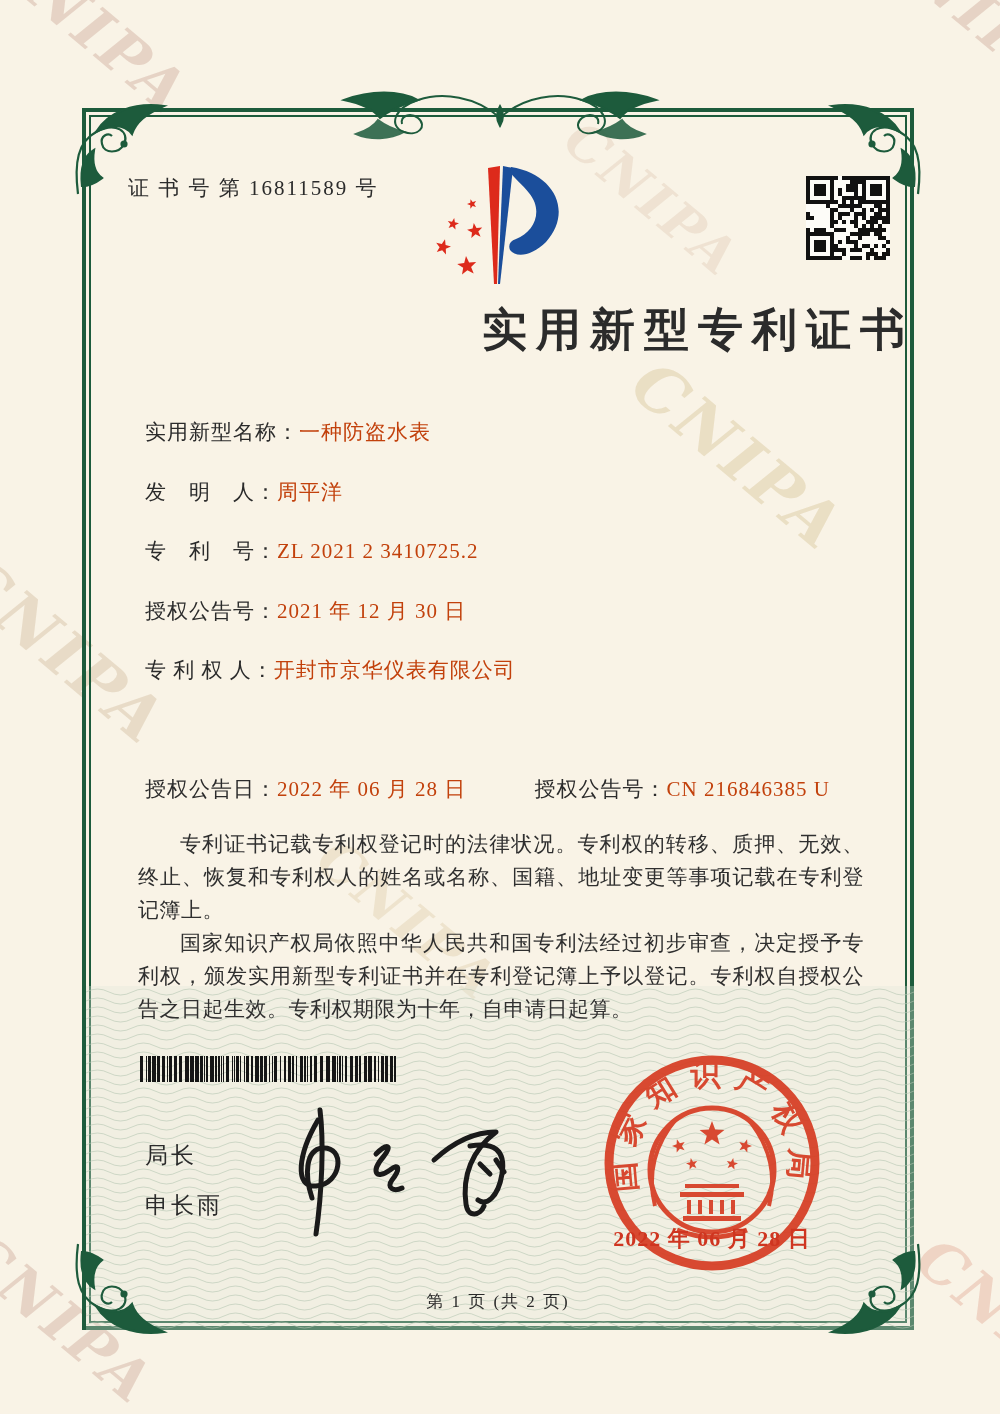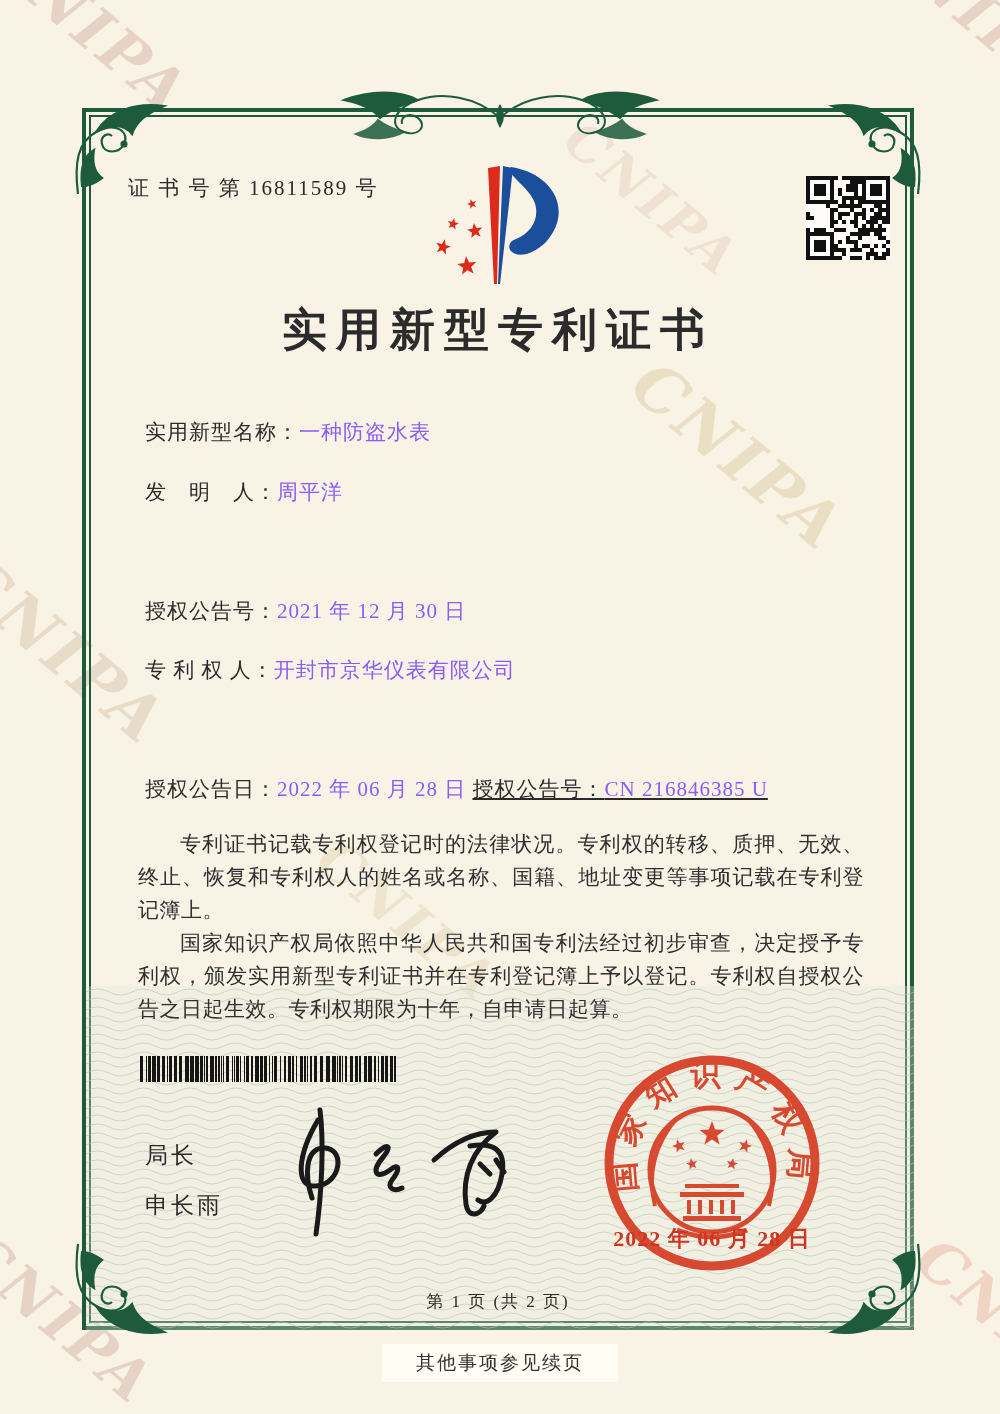--- a/index.html
+++ b/index.html
@@ -28,25 +28,25 @@
   #frame-inner{
     position:absolute;left:3px;top:3px;right:3px;bottom:3px;
     border:2px solid #1d5b3c;
   }
 
   .orn{position:absolute;z-index:4;}
 
   
   .txt{position:absolute;z-index:5;color:#2b2b2b;white-space:nowrap;}
   #cert-no{left:128px;top:174px;font-size:21px;letter-spacing:2px;text-align:right;}
-  #title{left:82px;top:300px;width:832px;text-align:center;font-size:45px;font-weight:bold;letter-spacing:9px;}
+  #title{left:82px;top:300px;width:832px;text-align:right;font-size:45px;font-weight:bold;letter-spacing:9px;}
   .field-row{left:145px;font-size:21px;letter-spacing:1px;}
   .field-row .lbl{color:#2b2b2b;text-align:right;}
-  .field-row .val{color:#8b5cf6;}
-  #grant-no-group{text-decoration:underline;}
+  .field-row .val{color:#c2410c;}
+  #grant-no-group{margin-left:62px;}
   #paragraphs{
     position:absolute;z-index:5;left:138px;top:828px;width:726px;
     font-size:21px;line-height:33px;color:#2f2f2f;
     text-align:justify;letter-spacing:0.5px;
   }
   #paragraphs p{margin:0;text-indent:2em;}
 
   #page-number{left:82px;top:1290px;width:832px;text-align:center;font-size:17px;letter-spacing:2px;}
   #continuation{
     position:absolute;z-index:5;left:382px;top:1344px;width:236px;height:38px;
@@ -347,20 +347,23 @@
     </svg>
 
   <div class="txt" id="title">实用新型专利证书</div>
 
   <div class="txt field-row" style="top:418px;">
     <span class="lbl">实用新型名称：</span><span class="val">一种防盗水表</span>
   </div>
   <div class="txt field-row" style="top:478px;">
     <span class="lbl">发　明　人：</span><span class="val">周平洋</span>
   </div>
+  <div class="txt field-row" style="top:537px;">
+    <span class="lbl">专　利　号：</span><span class="val">ZL 2021 2 3410725.2</span>
+  </div>
   <div class="txt field-row" style="top:597px;">
     <span class="lbl">授权公告号：</span><span class="val">2021 年 12 月 30 日</span>
   </div>
   <div class="txt field-row" style="top:656px;">
     <span class="lbl">专 利 权 人：</span><span class="val">开封市京华仪表有限公司</span>
   </div>
   <div class="txt field-row" style="top:775px;">
     <span>
       <span class="lbl">授权公告日：</span><span class="val">2022 年 06 月 28 日</span>
     </span>
@@ -480,15 +483,14 @@
         <rect x="123" y="152" width="4" height="14" fill="#d63c22"></rect>
         <rect x="134" y="152" width="4" height="14" fill="#d63c22"></rect>
         <rect x="86" y="168" width="58" height="5" fill="#d63c22"></rect>
         <path d="M80,182 Q115,196 150,182" fill="none" stroke="#d63c22" stroke-width="5"></path>
       </g>
     </g>
   </svg>
   <div id="seal-date">2022 年 06 月 28 日</div>
 
   <div class="txt" id="page-number">第 1 页 (共 2 页)</div>
-  <div id="continuation">其他事项参见续页</div>
 
 </div>
 
 </body></html>

